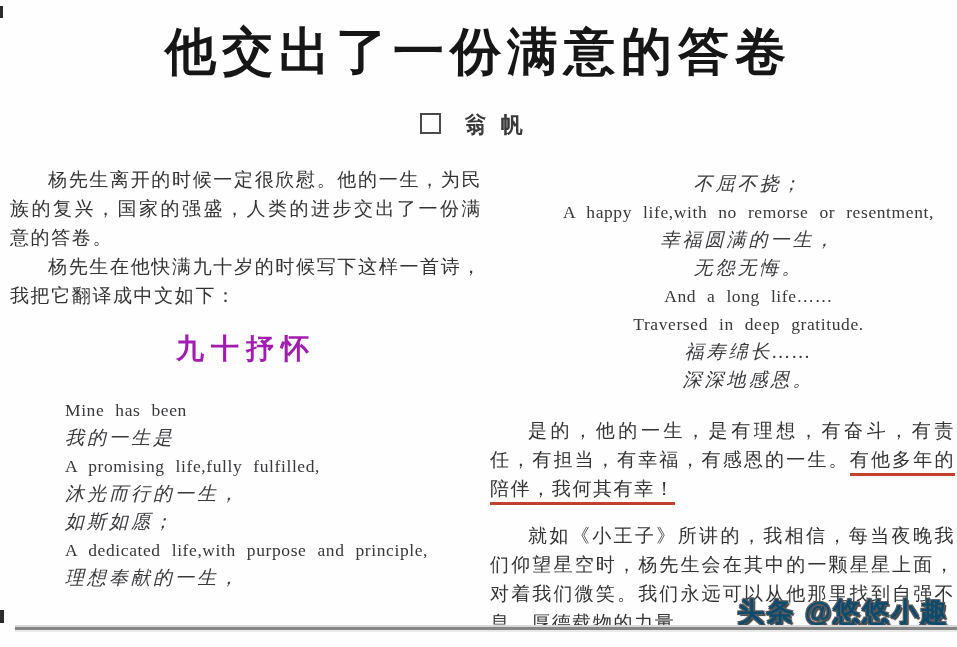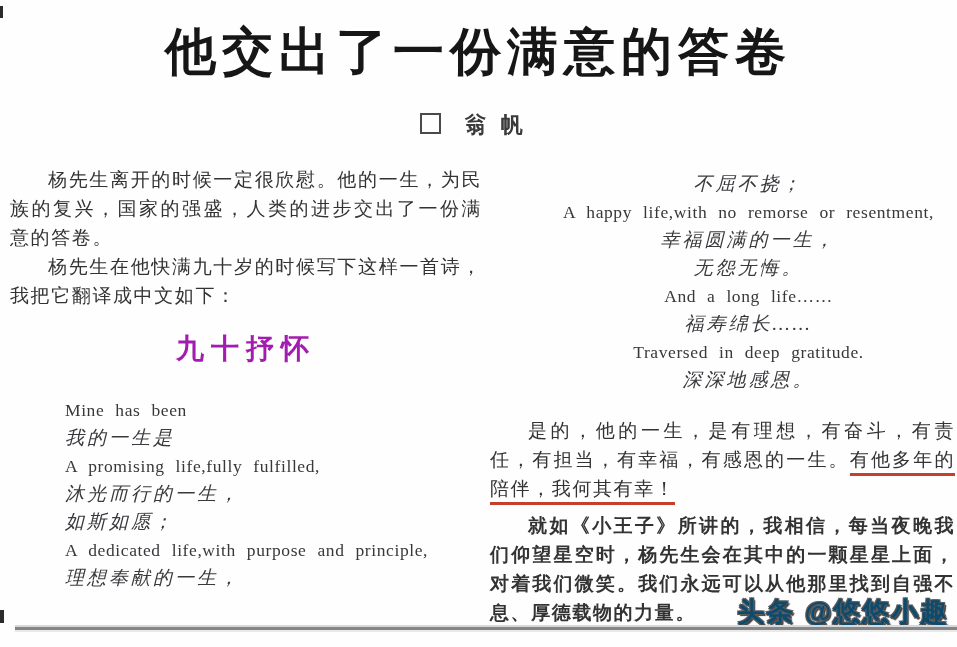--- a/index.html
+++ b/index.html
@@ -97,21 +97,21 @@
     letter-spacing:3px;
     font-style:italic;
     color:#3a3a3e;
   }
 
   .col-right .para-block{margin-top:22px;}
   .red-underline{
     border-bottom:3px solid #c5402c;
     padding-bottom:3px;
   }
-  .col-right .body-para + .body-para{margin-top:8px;font-weight:bold;}
+  .col-right .body-para + .body-para{margin-top:18px;}
 
   
   .watermark{
     position:absolute;
     right:8px;top:594px;
     font-family:"Liberation Sans","DejaVu Sans",sans-serif;
     font-size:27px;
     font-weight:bold;
     letter-spacing:2px;
     color:#0c4a6e;
@@ -164,22 +164,22 @@
     </div>
   </div>
 
   <div class="col col-right">
     <div class="poem">
       <div class="poem-line zh">不屈不挠；</div>
       <div class="poem-line en">A happy life,with no remorse or resentment,</div>
       <div class="poem-line zh">幸福圆满的一生，</div>
       <div class="poem-line zh">无怨无悔。</div>
       <div class="poem-line en">And a long life……</div>
+      <div class="poem-line en">Traversed in deep gratitude.</div>
       <div class="poem-line zh">福寿绵长……</div>
-      <div class="poem-line en">Traversed in deep gratitude.</div>
       <div class="poem-line zh">深深地感恩。</div>
     </div>
 
     <div class="para-block">
       <p class="body-para"><span>是的，他的一生，是有理想，有奋斗，有责任，有担当，有幸福，有感恩的一生。</span><span class="red-underline">有他多年的陪伴，我何其有幸！</span></p>
       <p class="body-para">就如《小王子》所讲的，我相信，每当夜晚我们仰望星空时，杨先生会在其中的一颗星星上面，对着我们微笑。我们永远可以从他那里找到自强不息、厚德载物的力量。</p>
     </div>
   </div>
 
   <div class="watermark">头条 @悠悠小趣</div>

